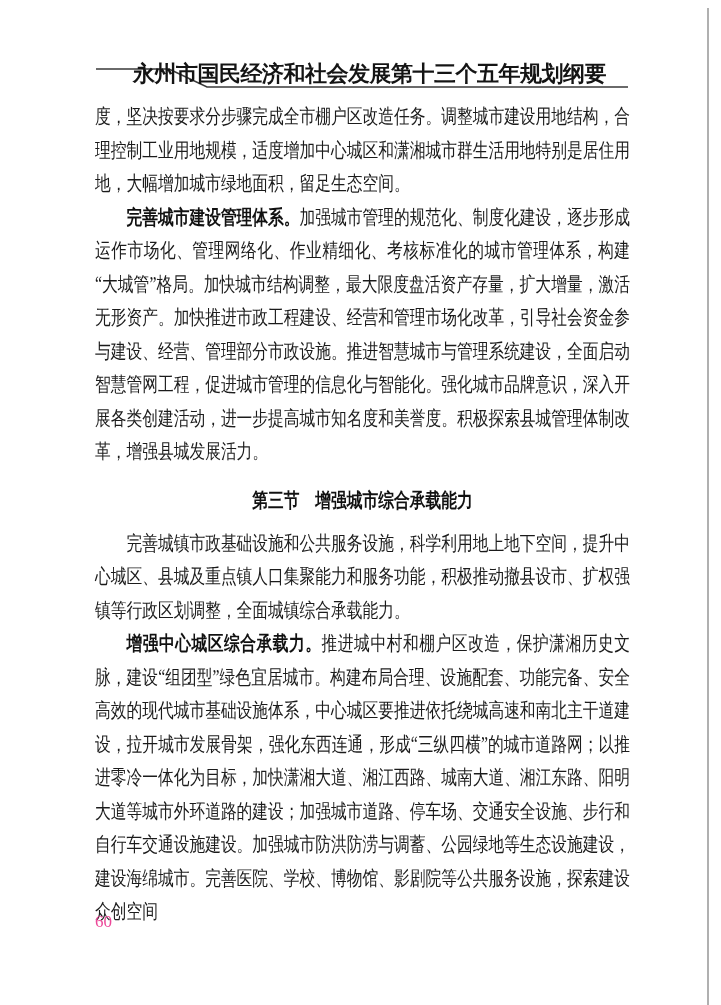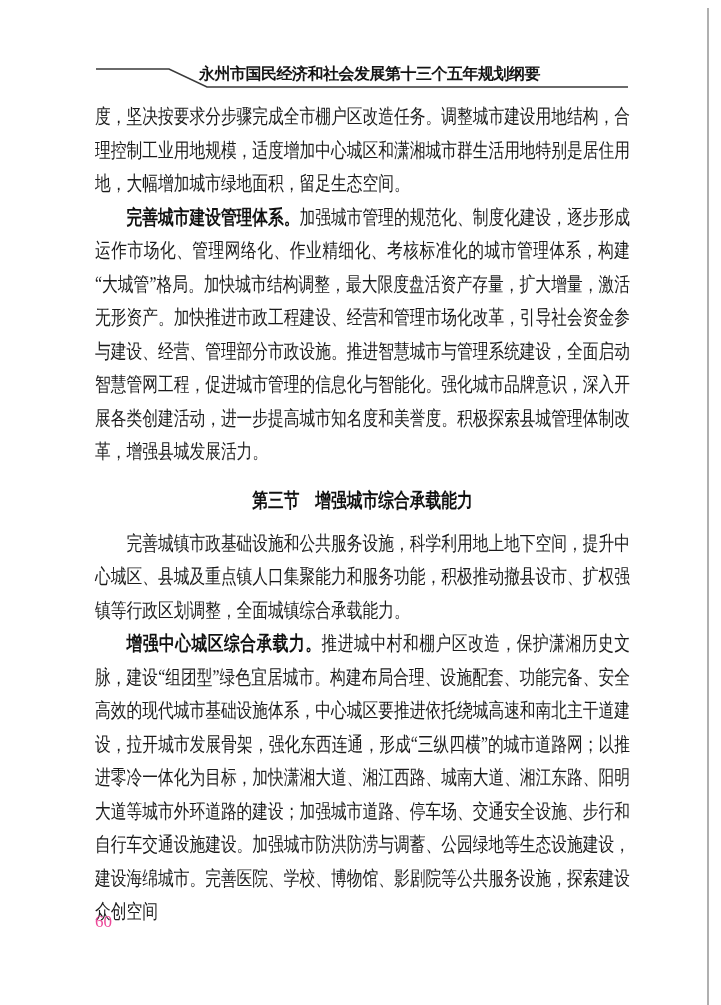--- a/index.html
+++ b/index.html
@@ -16,21 +16,21 @@
     position:absolute;top:8px;bottom:0;left:707px;width:2px;
     background:#b0b0b0;
   }
   
   .header-rule{
     position:absolute;left:95px;top:60px;width:535px;height:32px;
   }
   .header-title{
     position:absolute;left:95px;top:64px;width:535px;
     text-align:center;padding-left:14px;box-sizing:border-box;
-    font-weight:bold;font-size:16px;line-height:20px;
+    font-weight:bold;font-size:22px;line-height:20px;
     letter-spacing:-0.5px;color:#141414;
     font-family:"Liberation Serif","DejaVu Serif",serif;
   }
   
   .flow{
     position:absolute;left:95px;top:100px;width:535px;
   }
   .para{
     width:680px;
     transform:scaleX(0.7868);

